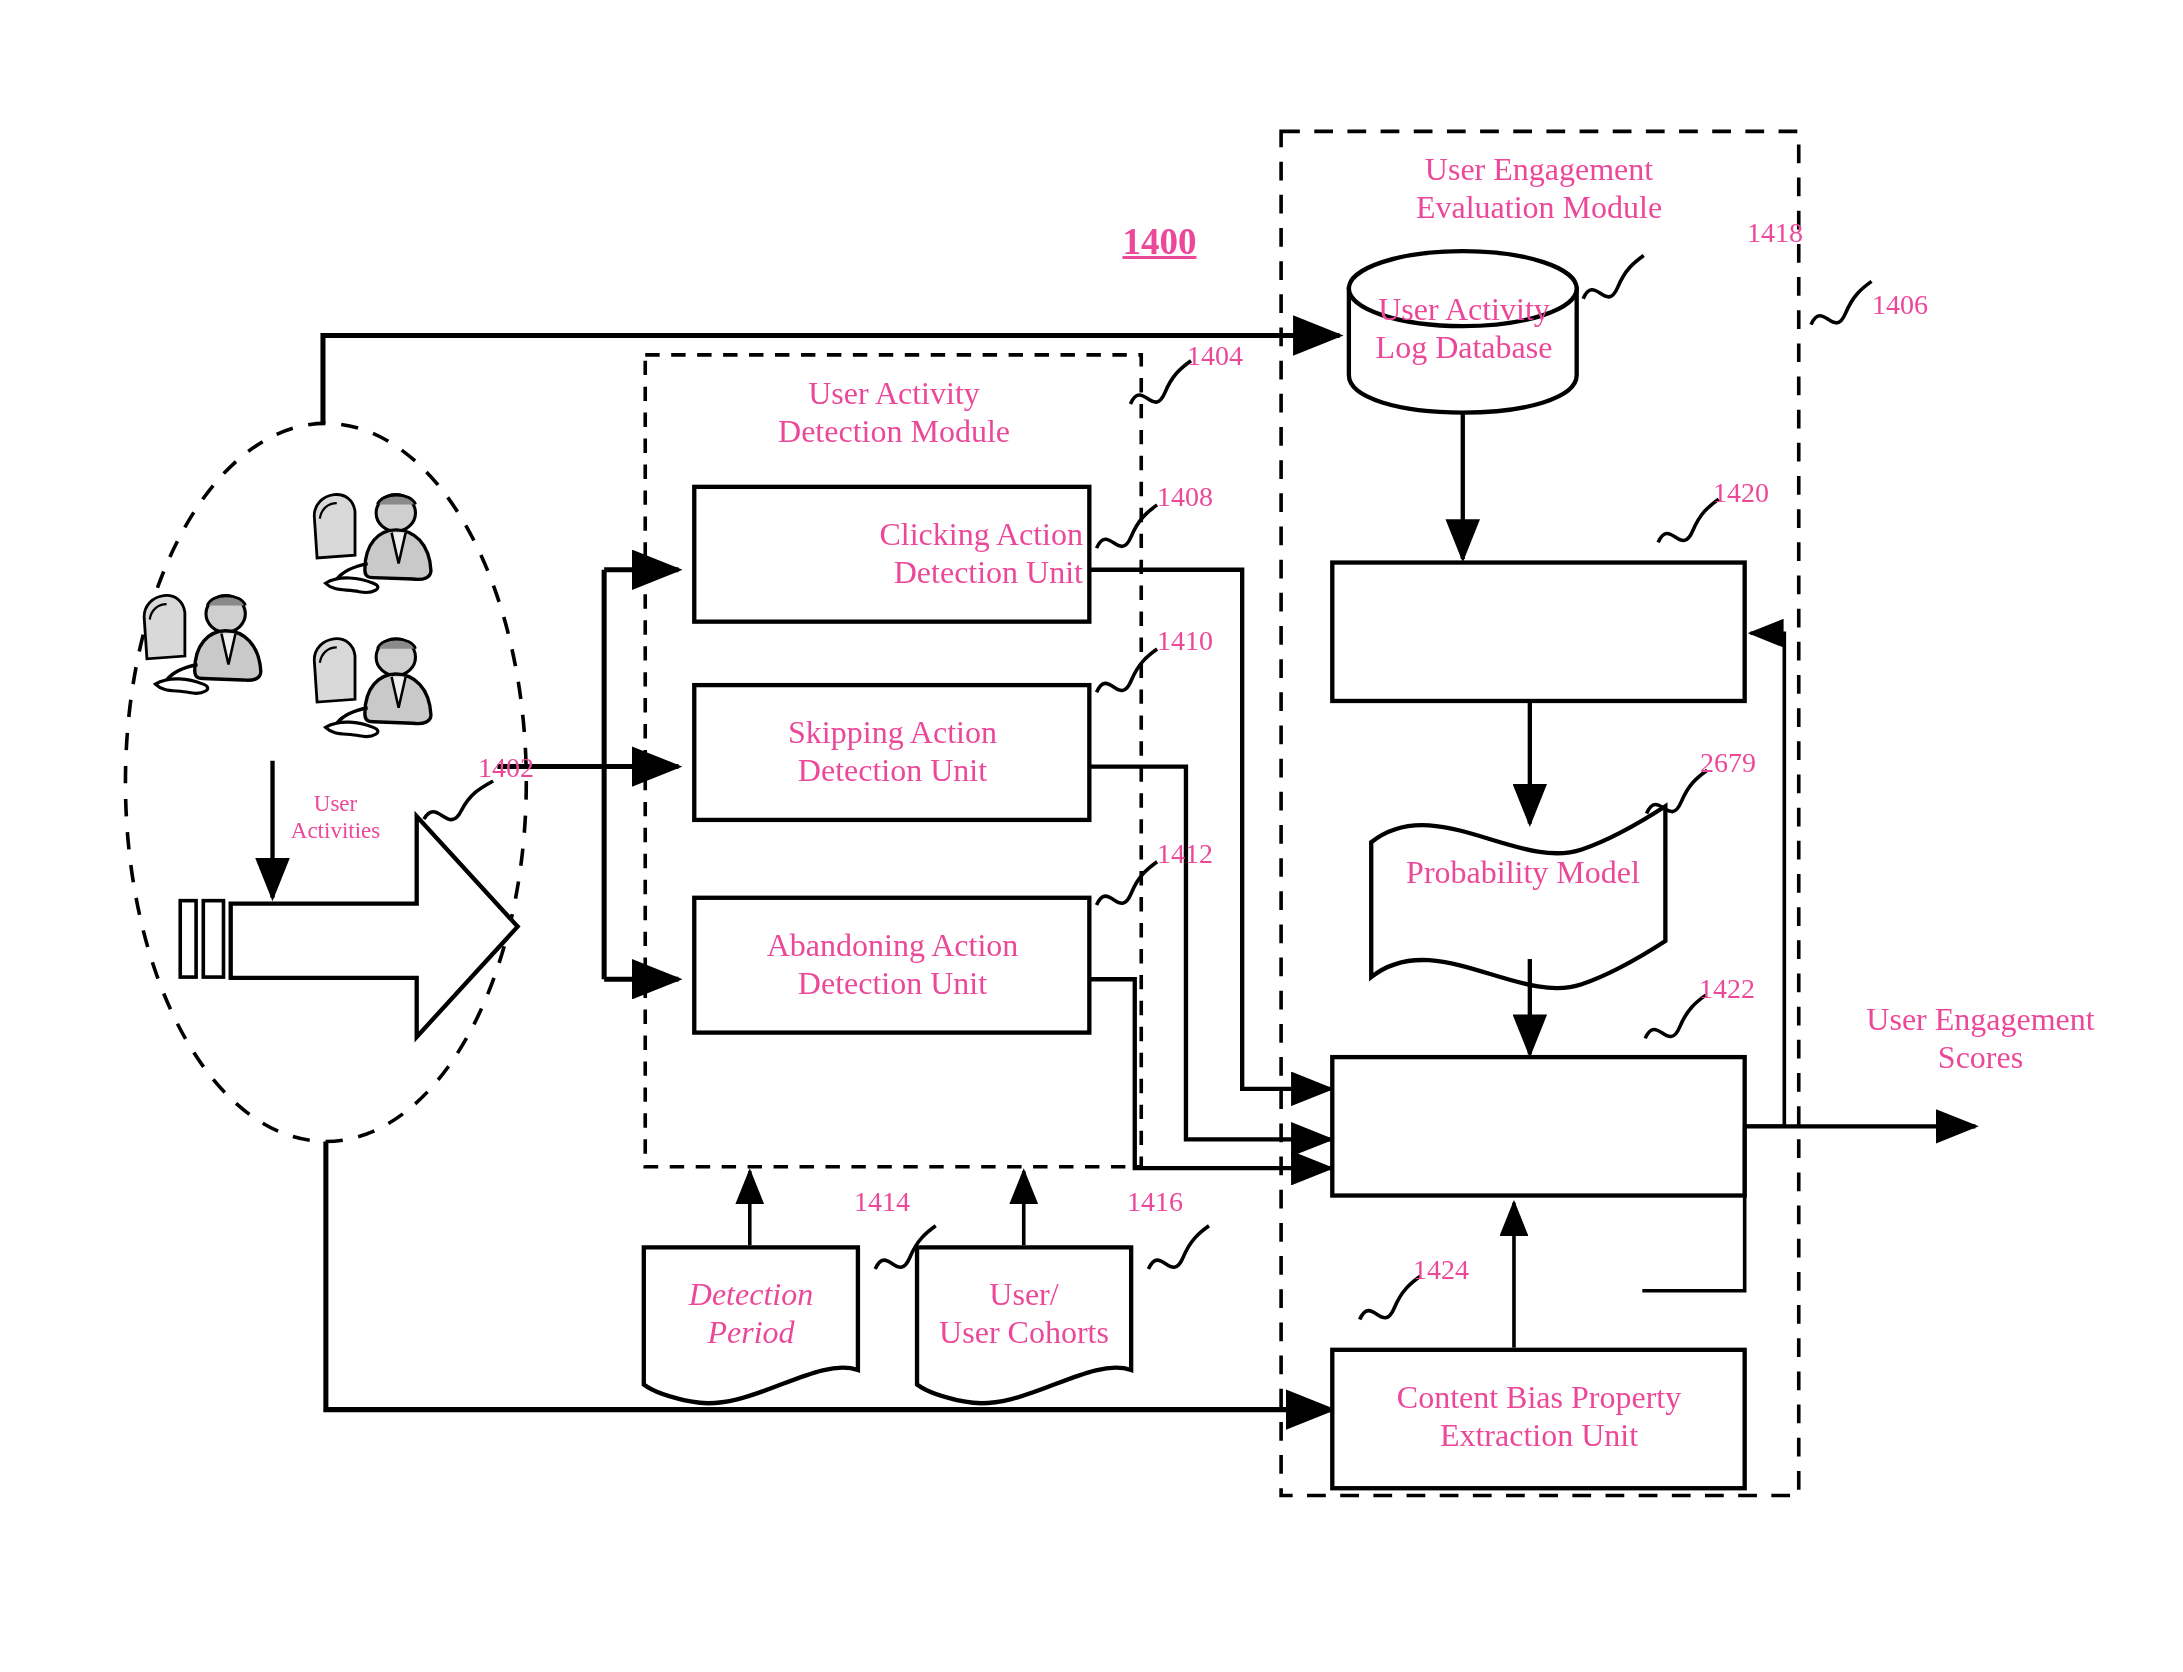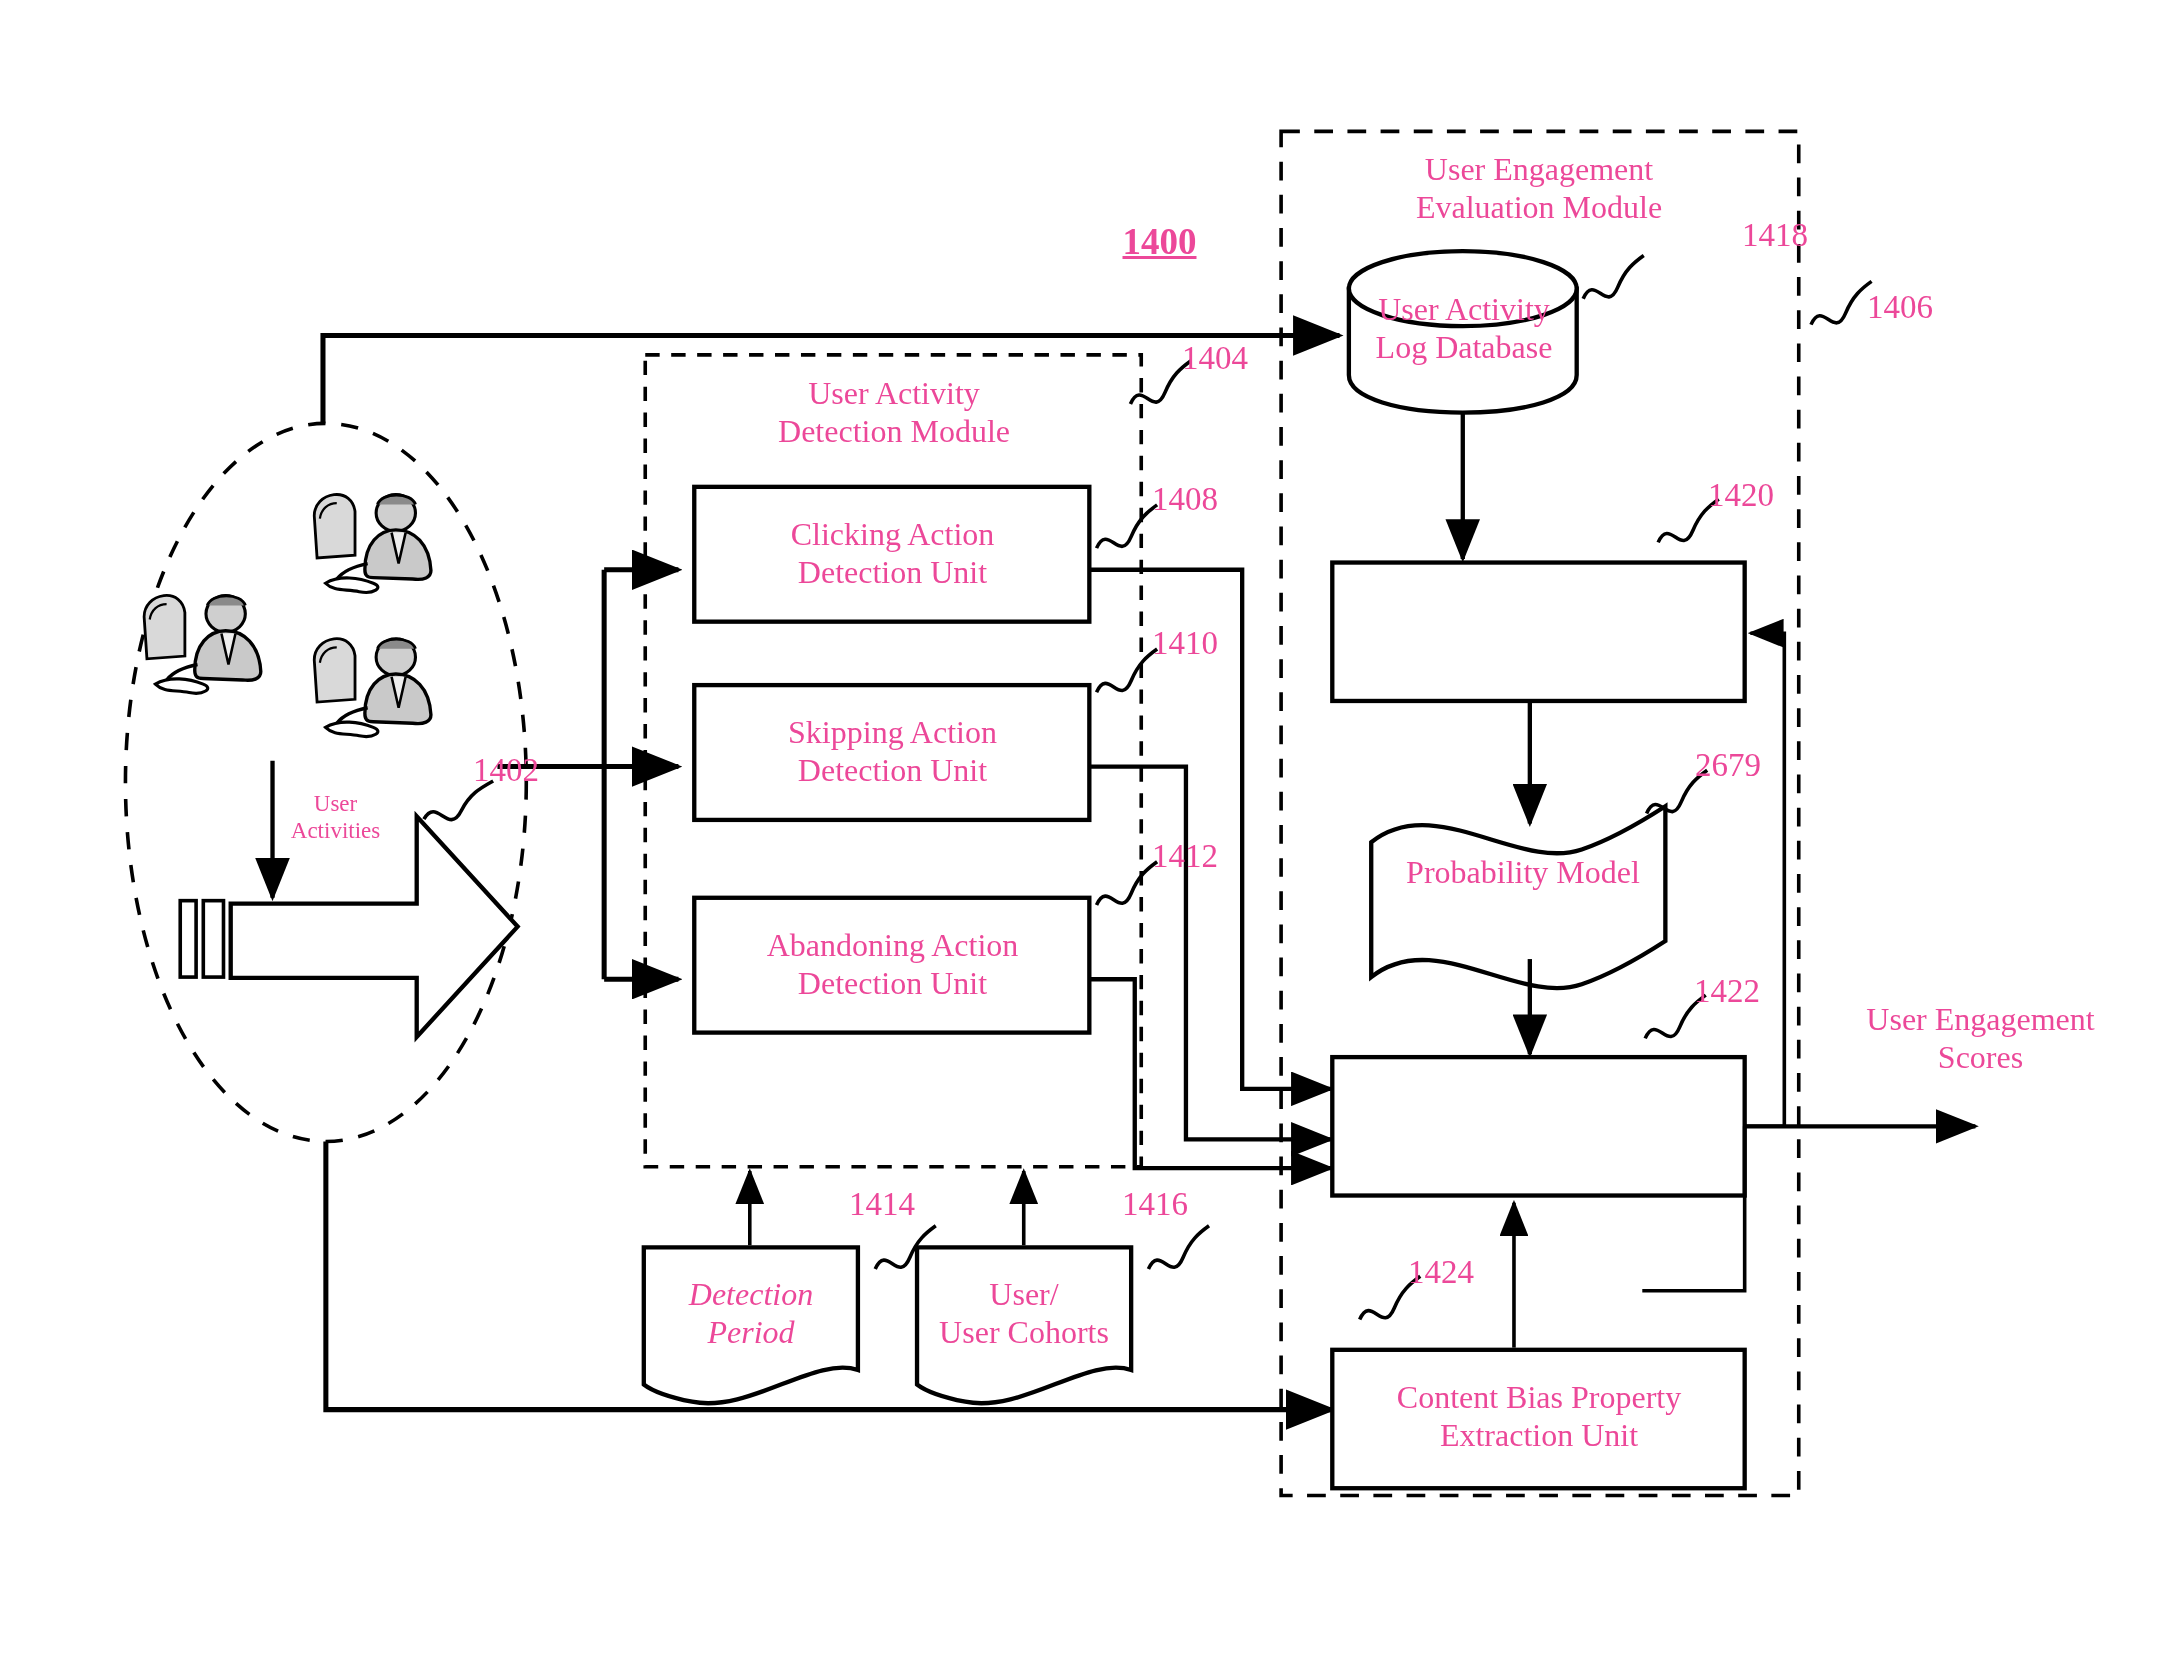--- a/index.html
+++ b/index.html
@@ -35,21 +35,21 @@
     color: #ec4899;
     pointer-events: none;
   }
   .box-label {
     font-size: 32px;
   }
   .module-title {
     font-size: 32px;
   }
   .ref-num {
-    font-size: 33px;
+    font-size: 28px;
   }
   .fig-num {
     font-size: 37px;
     font-weight: bold;
     text-decoration: underline;
   }
   .stream-label {
     font-size: 23px;
   }
   .out-label {
@@ -202,21 +202,21 @@
   <div class="lbl box-label" style="left:1340px; top:1379px; width:398px;">Content Bias Property
 Extraction Unit</div>
 
   <div class="lbl out-label" style="left:1811px; top:1001px; width:339px;">User Engagement
 Scores</div>
 
   <div class="lbl module-title" style="left:685px; top:375px; width:418px;">User Activity
 Detection Module</div>
   <div class="lbl ref-num" style="left:1168px; top:339px; width:94px;">1404</div>
 
-  <div class="lbl box-label" style="left:702px; top:516px; width:381px;">Clicking Action
+  <div class="lbl box-label" style="left:702px; top:516px; width:381px;text-align:right;">Clicking Action
 Detection Unit</div>
   <div class="lbl ref-num" style="left:1138px; top:480px; width:94px;">1408</div>
 
   <div class="lbl box-label" style="left:702px; top:714px; width:381px;">Skipping Action
 Detection Unit</div>
   <div class="lbl ref-num" style="left:1138px; top:624px; width:94px;">1410</div>
 
   <div class="lbl box-label" style="left:702px; top:927px; width:381px;">Abandoning Action
 Detection Unit</div>
   <div class="lbl ref-num" style="left:1138px; top:837px; width:94px;">1412</div>

